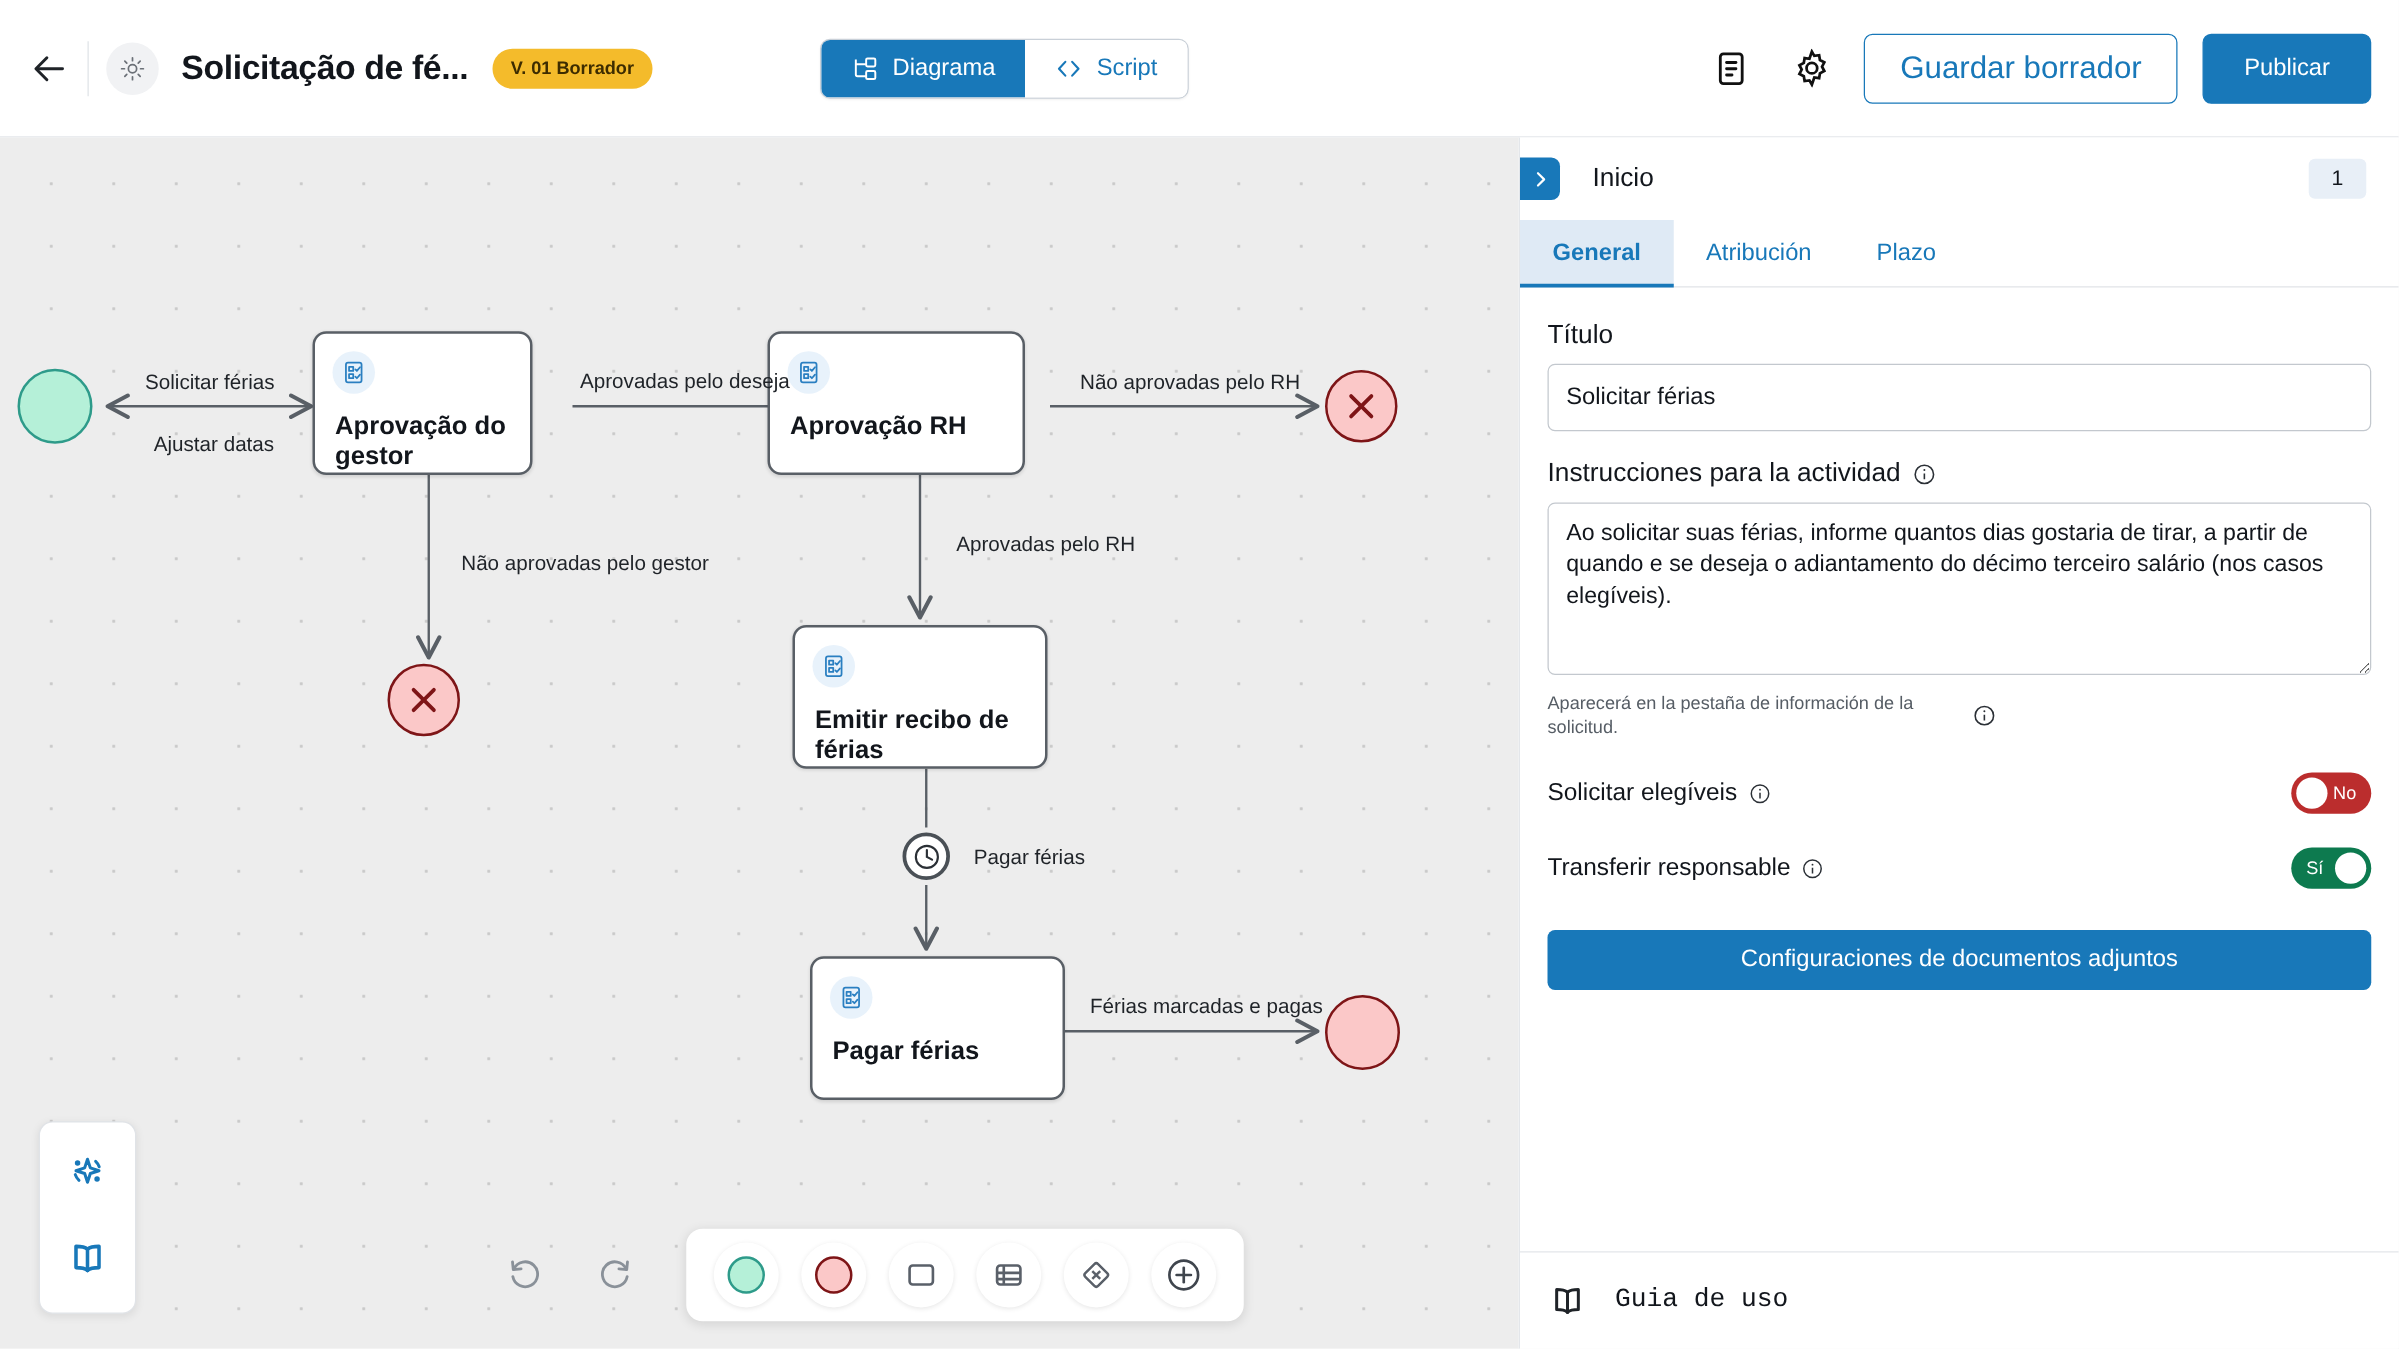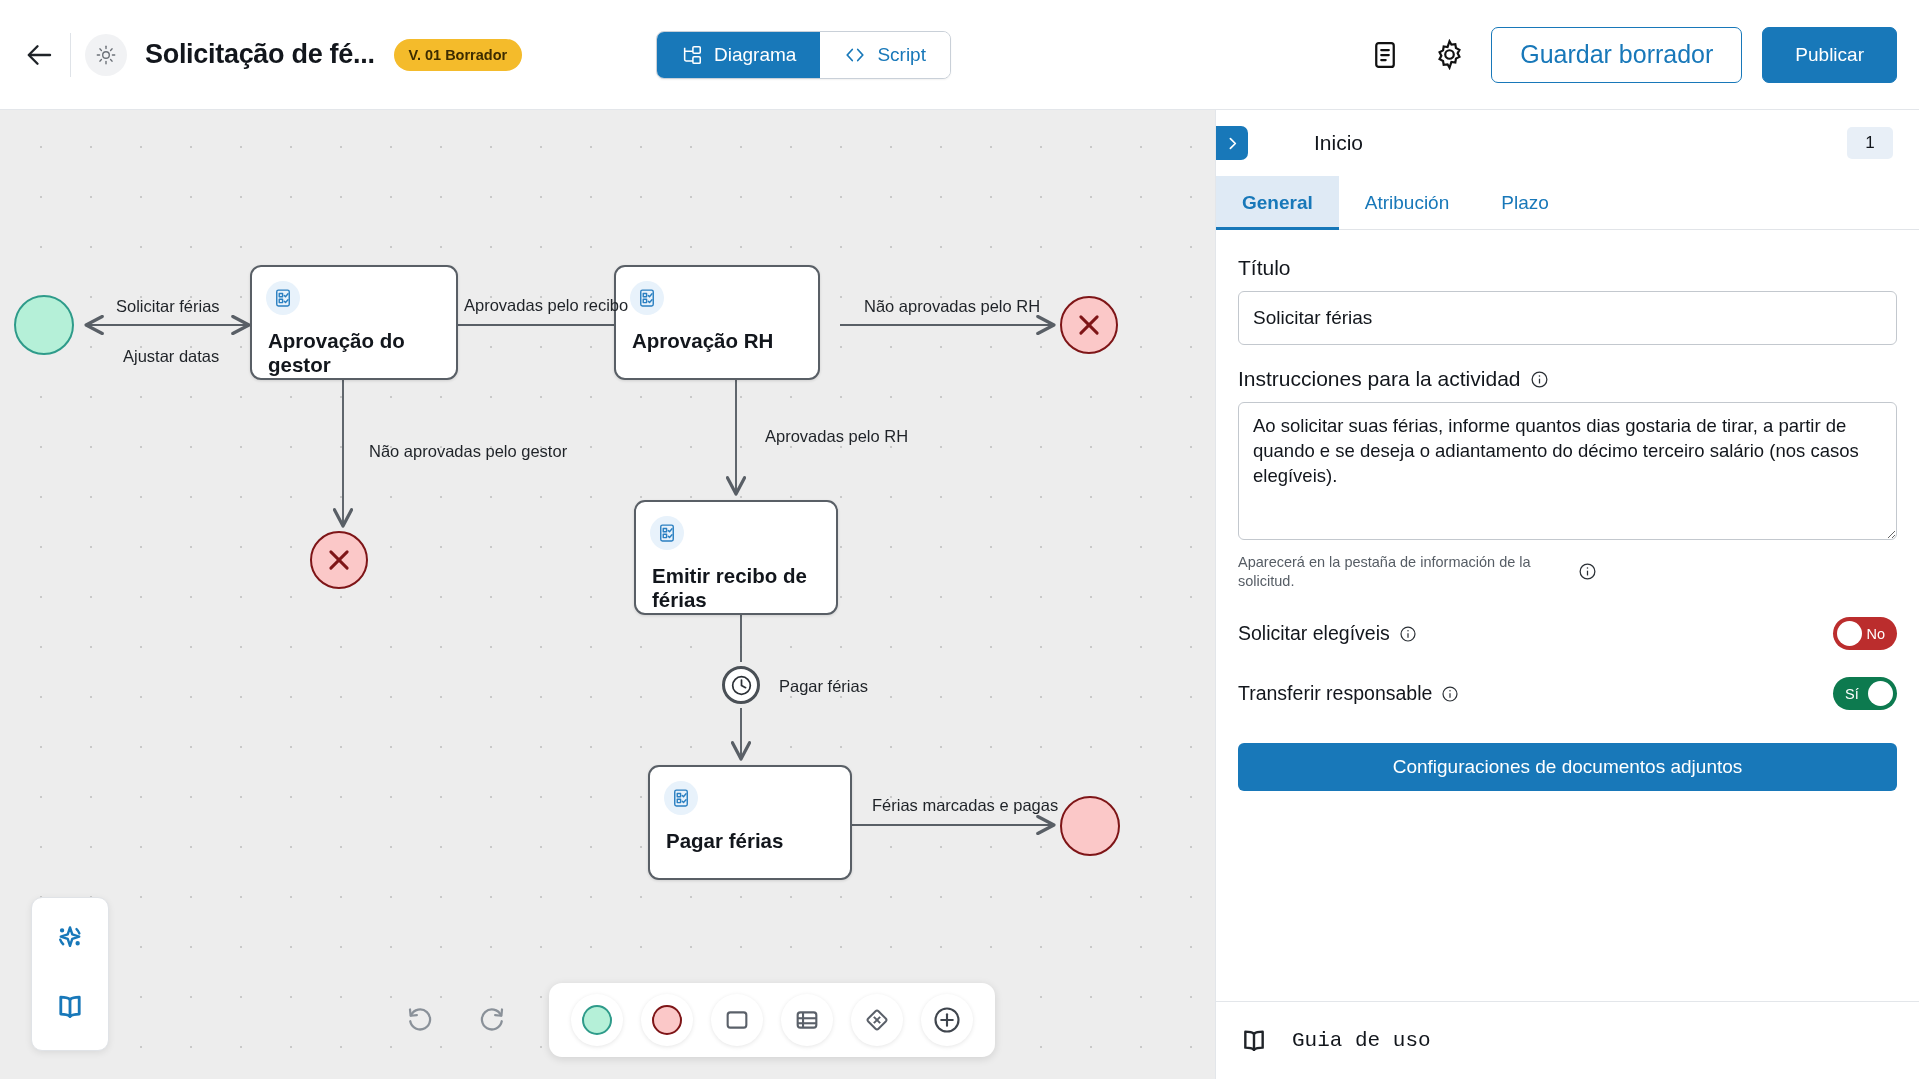--- a/index.html
+++ b/index.html
@@ -153,21 +153,20 @@
   .pal-circle-red   { width: 30px; height: 30px; border-radius: 50%; background: #fbc8c8; border: 2px solid #7e1517; }
 
   
   .panel {
     flex: 1; background: #fff; border-left: 1px solid #e3e6ea;
     display: flex; flex-direction: column; min-width: 0; position: relative;
   }
   .panel-head {
     display: flex; align-items: center; height: 66px; padding-right: 26px;
     flex: 0 0 66px;
-    gap: 40px;
   }
   .collapse-tab {
     width: 32px; height: 34px; background: #1878b9;
     border-radius: 0 7px 7px 0; display: flex; align-items: center; justify-content: center;
     cursor: pointer; flex: 0 0 32px;
   }
   .panel-title { font-size: 21px; margin-left: 26px; color: #12161c; }
   .count-badge {
     margin-left: auto; background: #e8eff7; color: #12161c;
     font-size: 17px; border-radius: 5px; padding: 6px 16px; min-width: 46px; text-align: center;
@@ -327,21 +326,21 @@
           <line x1="741" y1="505" x2="741" y2="552"></line>
 
           <line x1="741" y1="598" x2="741" y2="648" marker-end="url(#ah)"></line>
 
           <line x1="852" y1="715" x2="1053" y2="715" marker-end="url(#ah)"></line>
         </g>
       </svg>
 
       <div class="node circle-node start-node" style="left:14px; top:185px;"></div>
 
-      <div class="node task" style="left:250px; top:155px; width:208px; height:115px;">
+      <div class="node task" style="left:250px; top:155px; width:176px; height:115px;">
         <div class="task-ico">
           <svg width="20" height="20" viewBox="0 0 24 24" fill="none" stroke="#2a7fc1" stroke-width="1.7" stroke-linecap="round" stroke-linejoin="round">
             <rect x="4.5" y="2.5" width="15" height="19" rx="2"></rect>
             <rect x="7.5" y="6.5" width="4" height="4"></rect>
               <polyline points="13.5 9 15 10.5 18 7"></polyline>
             <rect x="7.5" y="13.5" width="4" height="4"></rect>
               <polyline points="13.5 16 15 17.5 18 14"></polyline>
           </svg>
         </div>
         <div class="task-label">Aprovação do gestor</div>
@@ -404,21 +403,21 @@
         <svg width="23" height="23" viewBox="0 0 24 24" fill="none" stroke="#2b3036" stroke-width="1.8" stroke-linecap="round">
           <circle cx="12" cy="12" r="9.2"></circle>
             <polyline points="12 6.3 12 12 16.3 14.3"></polyline>
         </svg>
       </div>
 
       <div class="node circle-node end-node" style="left:1060px; top:686px;"></div>
 
       <div class="edge-label" style="left:116px; top:188px;">Solicitar férias</div>
       <div class="edge-label" style="left:123px; top:238px;">Ajustar datas</div>
-      <div class="edge-label" style="left:464px; top:187px;">Aprovadas pelo recibo</div>
+      <div class="edge-label" style="left:464px; top:187px;">Aprovadas pelo deseja</div>
       <div class="edge-label" style="left:864px; top:188px;">Não aprovadas pelo RH</div>
       <div class="edge-label" style="left:369px; top:333px;">Não aprovadas pelo gestor</div>
       <div class="edge-label" style="left:765px; top:318px;">Aprovadas pelo RH</div>
       <div class="edge-label" style="left:779px; top:568px;">Pagar férias</div>
       <div class="edge-label" style="left:872px; top:687px;">Férias marcadas e pagas</div>
 
       <div class="dock">
         <div class="dock-btn">
           <svg width="34" height="34" viewBox="0 0 24 24" fill="none" stroke="#1878b9" stroke-width="1.7" stroke-linecap="round" stroke-linejoin="round">
             <path d="M12 5.2 L13.6 10.1 L18.5 11.7 L13.6 13.3 L12 18.2 L10.4 13.3 L5.5 11.7 L10.4 10.1 Z"></path>

